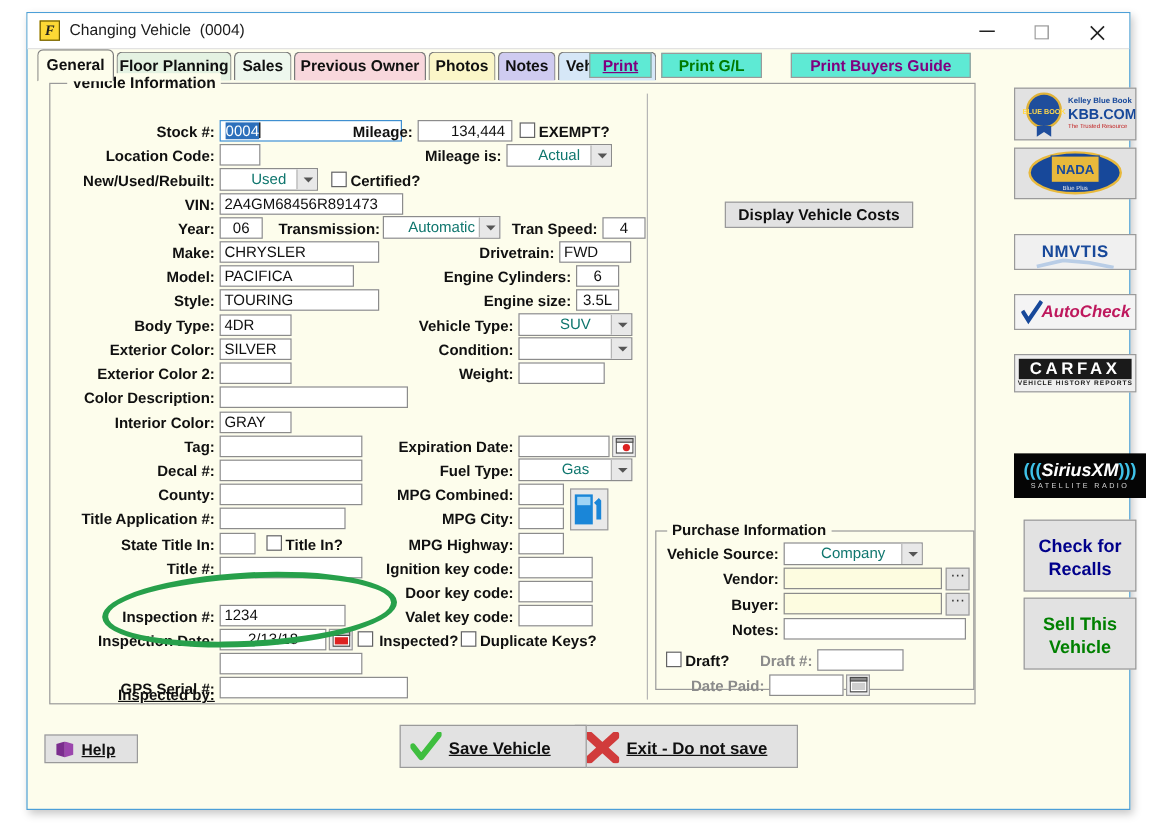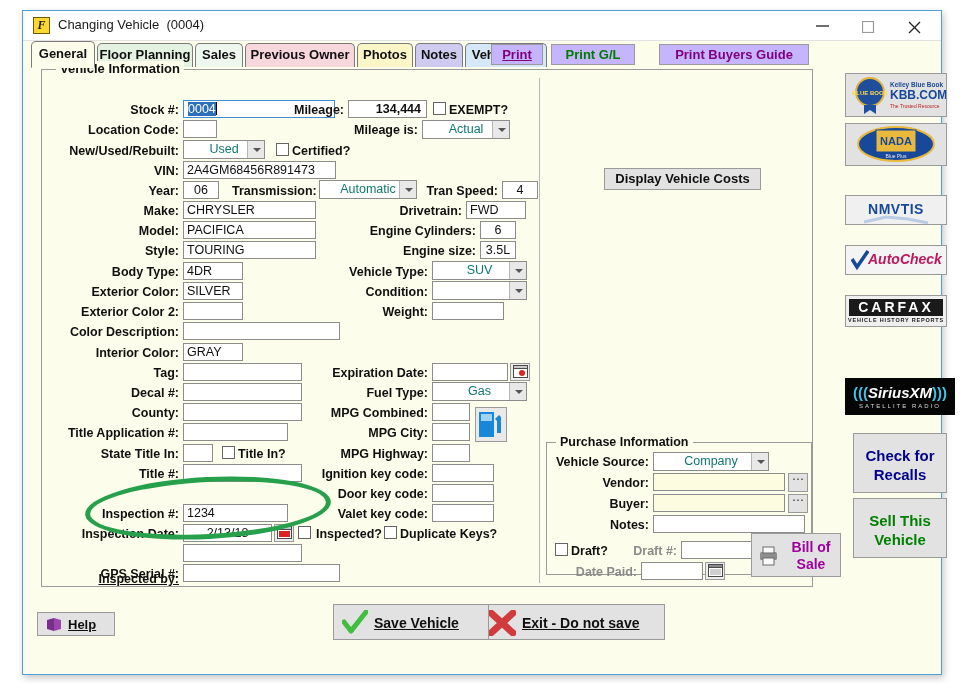--- a/index.html
+++ b/index.html
@@ -51,21 +51,21 @@
     font-size: 13px; font-weight: bold; color: #101010;
     line-height: 22px; text-align: center; cursor: default;
     overflow: hidden; white-space: nowrap;
   }
   .tab.active {
     top: 0; height: 27px; line-height: 24px; z-index: 5;
     background: #fdfdec !important; border-bottom: 1px solid #fdfdec;
   }
   .topbtn {
     position: absolute; top: 3px; height: 21px;
-    background: #c4b5fd; border: 1px solid #9a9a9a;
+    background: #5eead4; border: 1px solid #9a9a9a;
     font-size: 13px; font-weight: bold; line-height: 19px;
     text-align: center; cursor: default; white-space: nowrap;
   }
   .topbtn u { text-decoration: underline; }
 
   
   .panel {
     position: absolute; left: 18px; top: 58px;
     width: 772px; height: 518px;
     background: #fdfdec; border: 1px solid #9a9a9a;
@@ -228,21 +228,21 @@
     <div class="lbl" style="left:0;width:137px;top:94px;">VIN:</div>
     <div class="fld" style="left:141px;top:91px;width:153px;">2A4GM68456R891473</div>
 
     <div class="lbl" style="left:0;width:137px;top:114px;">Year:</div>
     <div class="fld ctr" style="left:141px;top:111px;width:36px;">06</div>
 
     <div class="lbl" style="left:0;width:137px;top:134px;">Make:</div>
     <div class="fld" style="left:141px;top:131px;width:133px;">CHRYSLER</div>
 
     <div class="lbl" style="left:0;width:137px;top:154px;">Model:</div>
-    <div class="fld" style="left:141px;top:151px;width:133px;">PACIFICA</div>
+    <div class="fld" style="left:141px;top:151px;width:112px;">PACIFICA</div>
 
     <div class="lbl" style="left:0;width:137px;top:174px;">Style:</div>
     <div class="fld" style="left:141px;top:171px;width:133px;">TOURING</div>
 
     <div class="lbl" style="left:0;width:137px;top:195px;">Body Type:</div>
     <div class="fld" style="left:141px;top:192px;width:60px;">4DR</div>
 
     <div class="lbl" style="left:0;width:137px;top:215px;">Exterior Color:</div>
     <div class="fld" style="left:141px;top:212px;width:60px;">SILVER</div>
 
@@ -290,21 +290,21 @@
     <div class="cbx" style="left:256px;top:456px;"></div>
     <div class="lbl" style="left:272px;top:457px;width:70px;text-align:center;">Inspected?</div>
 
     <div class="lbl" style="left:0;width:137px;top:502px;text-decoration:underline;">Inspected by:</div>
     <div class="fld" style="left:141px;top:474px;width:119px;"></div>
 
     <div class="lbl" style="left:0;width:137px;top:497px;">GPS Serial #:</div>
     <div class="fld" style="left:141px;top:494px;width:157px;"></div>
 
     <div class="lbl" style="left:236px;width:66px;top:33px;">Mileage:</div>
-    <div class="fld rt" style="left:306px;top:30px;width:79px;font-weight:bold;">134,444</div>
+    <div class="fld rt" style="left:306px;top:30px;width:79px;">134,444</div>
     <div class="cbx" style="left:391px;top:32px;"></div>
     <div class="lbl" style="left:407px;top:33px;width:70px;text-align:left;">EXEMPT?</div>
 
     <div class="lbl" style="left:236px;width:140px;top:53px;">Mileage is:</div>
     <div class="combo" style="left:380px;top:50px;width:88px;"><span>Actual</span><span class="arrow"></span></div>
 
     <div class="lbl" style="left:190px;width:84px;top:114px;">Transmission:</div>
     <div class="combo" style="left:277px;top:110px;width:98px;"><span>Automatic</span><span class="arrow"></span></div>
     <div class="lbl" style="left:378px;width:78px;top:114px;">Tran Speed:</div>
     <div class="fld ctr" style="left:460px;top:111px;width:36px;">4</div>
@@ -400,31 +400,20 @@
       <div class="cal" style="left:158px;top:119px;">
         <svg width="15" height="14">
             <rect x="0.5" y="0.5" width="14" height="12" fill="#fff" stroke="#4a4a4a"></rect>
             <rect x="0.5" y="0.5" width="14" height="3" fill="#8a8a8a" stroke="#4a4a4a"></rect>
             <rect x="2" y="5" width="11" height="6" fill="#cfcfcf"></rect>
           </svg>
       </div>
 
     </div>
 
-    <div class="btn" style="left:709px;top:463px;width:90px;height:44px;">
-      <svg width="22" height="22" style="position:absolute;left:6px;top:11px;">
-        <rect x="2" y="7" width="17" height="8" rx="1.5" fill="#8e8e8e"></rect>
-        <rect x="5" y="2" width="11" height="6" fill="#fafafa" stroke="#6a6a6a"></rect>
-        <rect x="5" y="13" width="11" height="7" fill="#fafafa" stroke="#6a6a6a"></rect>
-      </svg>
-      <div style="position:absolute;left:30px;top:5px;width:58px;text-align:center;color:#a000a0;font-size:14px;font-weight:bold;line-height:17px;">
-        <div>Bill of</div>
-        <div>Sale</div>
-      </div>
-    </div>
   </div>
 
   <div class="rail">
 
     <div class="railbtn" style="top:0;width:102px;height:44px;">
       <svg width="100" height="42">
         <circle cx="24" cy="18" r="14" fill="#1f4e9c" stroke="#e0b33a" stroke-width="2"></circle>
         <text x="24" y="21" font-size="6" font-family="Liberation Sans" fill="#ffd84d" text-anchor="middle" font-weight="bold">BLUE BOOK</text>
         <path d="M18 31 L18 40 L24 36 L30 40 L30 31 Z" fill="#1f4e9c"></path>
       </svg>

